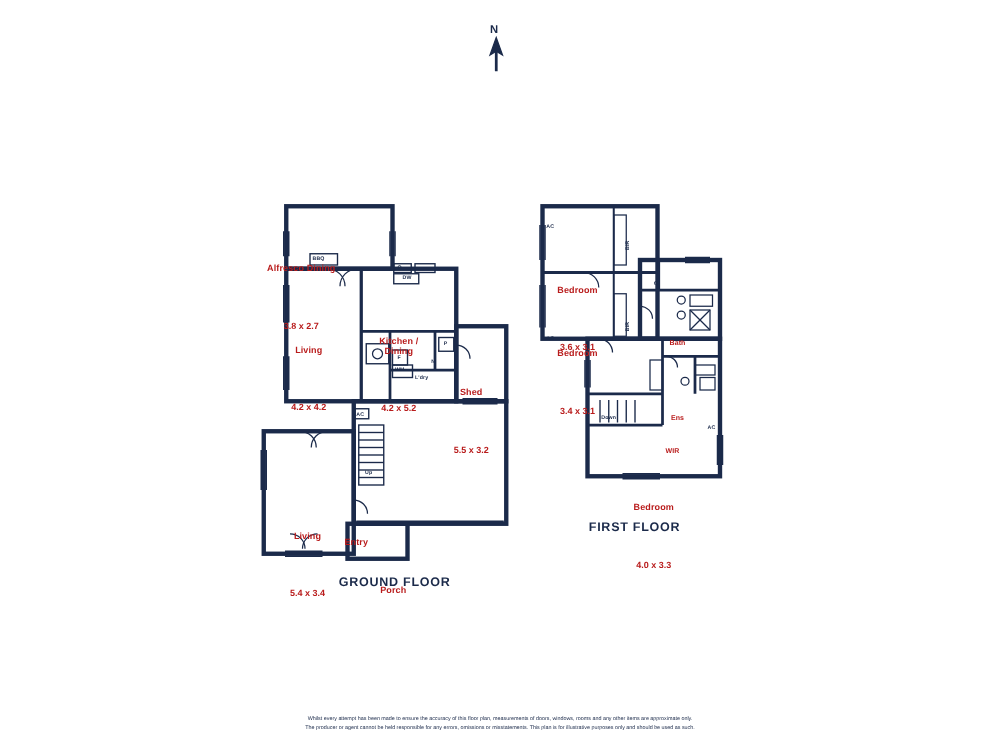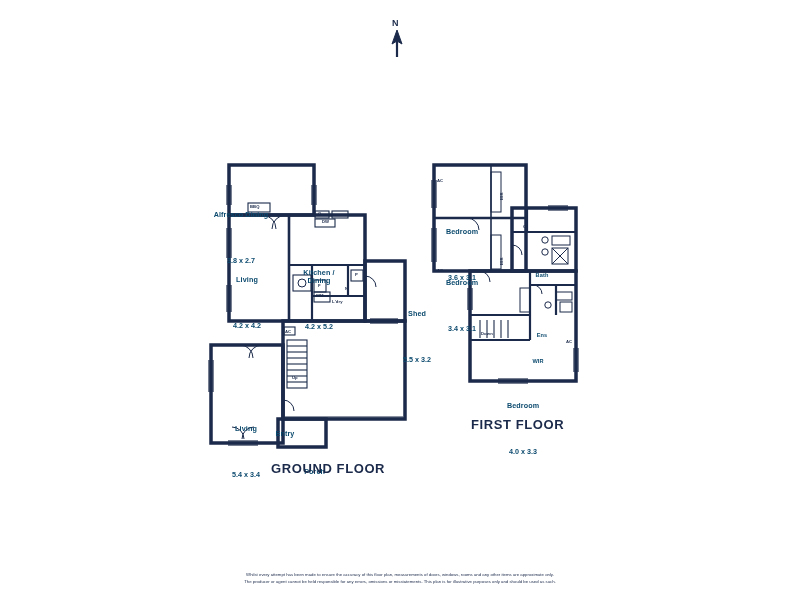--- a/index.html
+++ b/index.html
@@ -23,21 +23,21 @@
     position: absolute;
     left: 0;
     top: 0;
     width: 800px;
     height: 600px;
   }
   .room-label {
     position: absolute;
     text-align: center;
     line-height: 1.18;
-    color: #0c4a6e;
+    color: #b91c1c;
     white-space: pre;
     pointer-events: none;
   }
   .room-label .nm {
     display: block;
     font-size: 7.2px;
     font-weight: 700;
     letter-spacing: 0.1px;
   }
   .room-label .dim {
@@ -52,21 +52,21 @@
     color: #1b2a4a;
     white-space: pre;
     letter-spacing: 0.1px;
   }
   .tiny-label.vert {
     transform-origin: left top;
     transform: rotate(-90deg);
   }
   .floor-title {
     position: absolute;
-    font-size: 13px;
+    font-size: 10px;
     font-weight: 700;
     letter-spacing: 0.6px;
     color: #1b2a4a;
     white-space: pre;
   }
   .north {
     position: absolute;
     font-size: 9px;
     font-weight: 700;
     color: #1b2a4a;
@@ -244,21 +244,21 @@
   </div>
   <div class="room-label" style="left:217px; top:238px; width:60px;">
     <span class="nm">Living</span>
     <span class="dim">4.2 x 4.2</span>
   </div>
   <div class="room-label" style="left:290px; top:231px; width:58px;">
     <span class="nm">Kitchen /
 Dining</span>
     <span class="dim">4.2 x 5.2</span>
   </div>
-  <div class="room-label" style="left:355px; top:272px; width:44px;margin-left:40px;">
+  <div class="room-label" style="left:355px; top:272px; width:44px;">
     <span class="nm">Shed</span>
     <span class="dim">5.5 x 3.2</span>
   </div>
   <div class="room-label" style="left:216px; top:387px; width:60px;">
     <span class="nm">Living</span>
     <span class="dim">5.4 x 3.4</span>
   </div>
   <div class="room-label" style="left:279px; top:430px; width:46px;text-align:right;">
     <span class="nm">Porch</span>
   </div>

